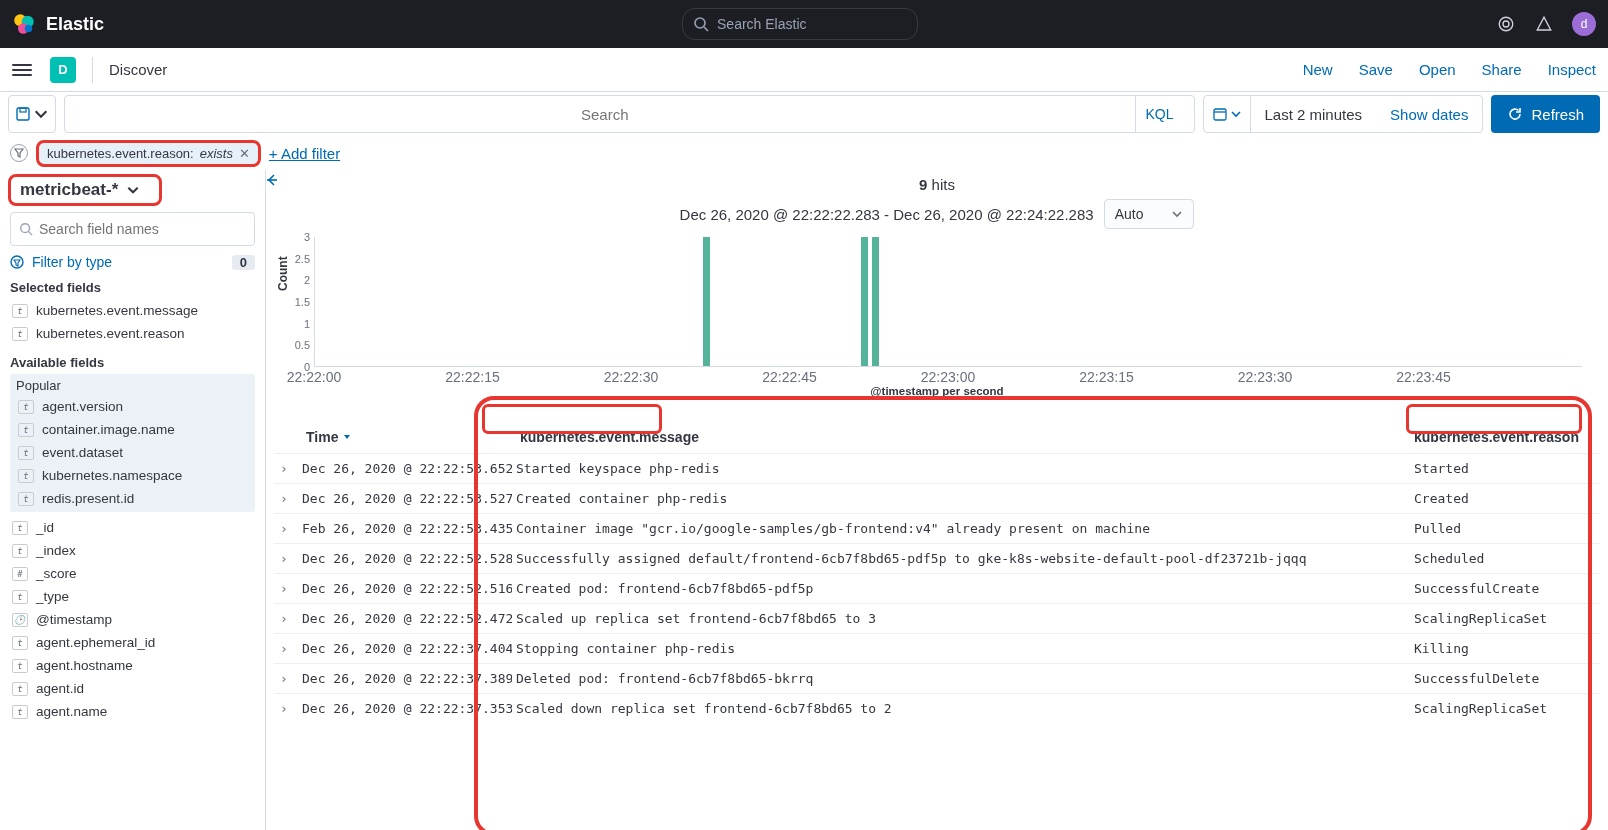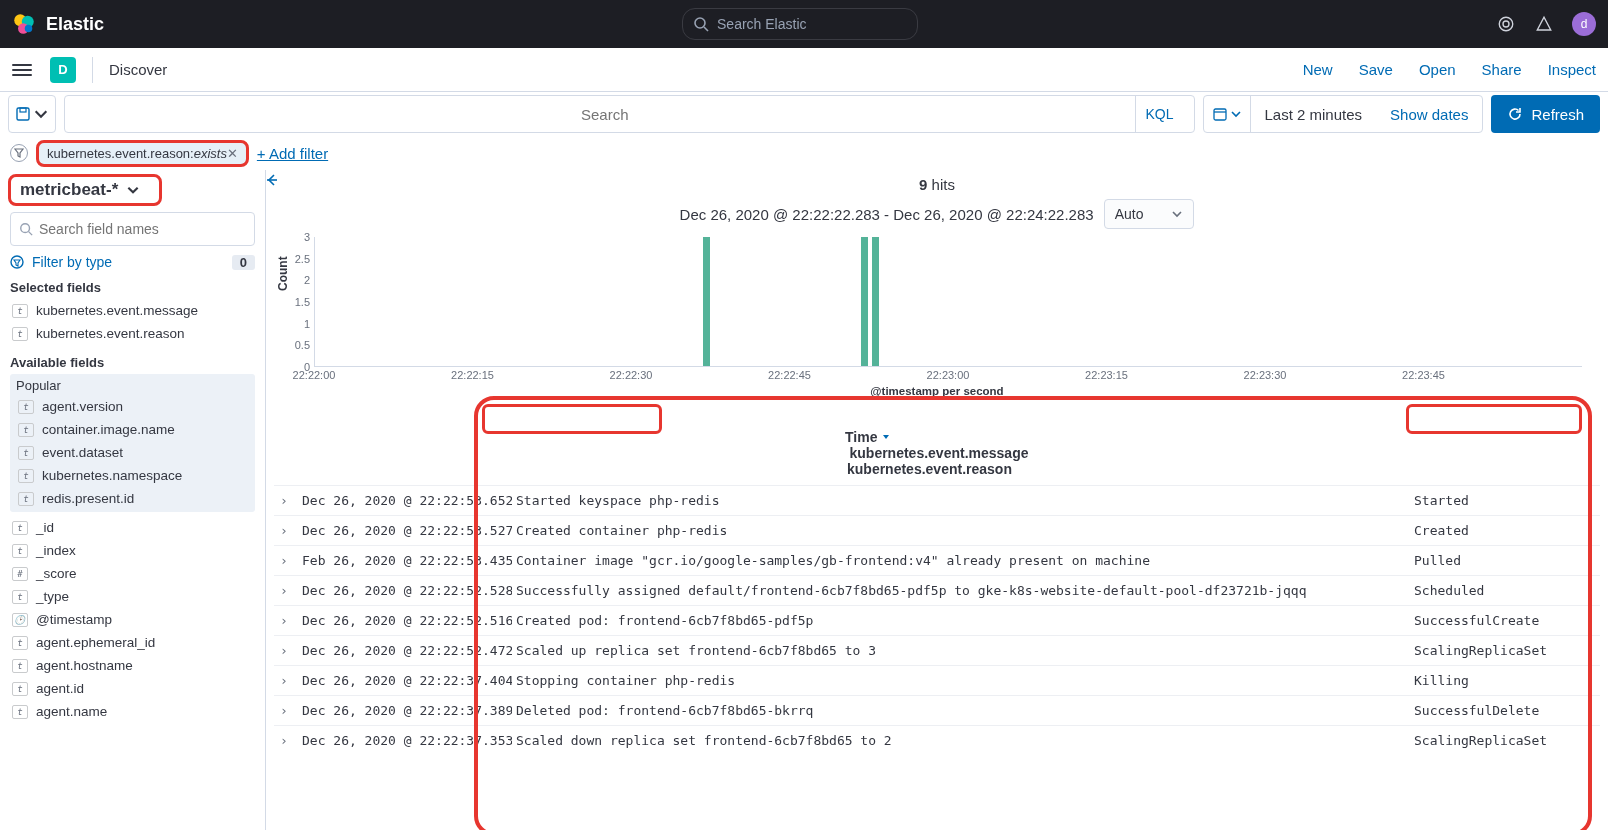--- a/index.html
+++ b/index.html
@@ -34,21 +34,21 @@
   .kql{color:#006bb4;padding:0 10px;border-left:1px solid #d3dae6;height:100%;display:flex;align-items:center;}
   .datepick{height:38px;border:1px solid #d3dae6;border-radius:4px;display:flex;align-items:center;}
   .datepick .calbtn{padding:0 8px;color:#006bb4;display:flex;align-items:center;gap:2px;border-right:1px solid #d3dae6;height:100%;}
   .datepick .range{padding:0 14px;font-size:15px;}
   .datepick .showdates{padding:0 14px;color:#006bb4;font-size:15px;}
   .refresh-btn{height:38px;background:#006bb4;color:#fff;border-radius:4px;display:flex;align-items:center;padding:0 16px;gap:8px;font-size:15px;border:none;}
   .refresh-btn svg{width:16px;height:16px;fill:#fff;}
   
   .filterrow{height:34px;display:flex;align-items:center;padding:0 10px;gap:10px;}
   .filterrow .filtericon{width:18px;height:18px;border:1px solid #98a2b3;border-radius:50%;display:flex;align-items:center;justify-content:center;color:#69707d;}
-  .filter-pill{border:1px solid #d3dae6;border-radius:4px;background:#e6f0f8;padding:3px 8px;font-size:13px;display:flex;align-items:center;}
+  .filter-pill{border:1px solid #d3dae6;border-radius:4px;background:#e6f0f8;padding:3px 8px;font-size:13px;display:flex;align-items:center;gap:6px;}
   .filter-pill .italic{font-style:italic;}
   .filter-pill .x{color:#69707d;}
   .highlight-red{outline:3px solid #e7362f;outline-offset:-1px;border-radius:6px;}
   .addfilter{color:#006bb4;font-size:15px;}
   
   .main{display:flex;height:calc(830px - 48px - 44px - 44px - 34px);}
   .sidebar{width:266px;border-right:1px solid #d3dae6;padding:6px 10px 10px 10px;overflow:hidden;}
   .index-select{display:flex;align-items:center;gap:8px;padding:4px 10px;font-weight:700;font-size:17px;border-radius:6px;}
   .index-select svg{width:14px;height:14px;}
   .field-search{margin-top:8px;height:34px;border:1px solid #d3dae6;border-radius:4px;display:flex;align-items:center;padding:0 8px;gap:6px;}
@@ -71,28 +71,28 @@
   .auto-sel{border:1px solid #d3dae6;border-radius:4px;height:30px;display:flex;align-items:center;padding:0 10px;gap:28px;background:#fbfcfd;}
   .auto-sel svg{width:12px;height:12px;}
   
   .chart-wrap{position:relative;height:160px;margin:6px 6px 0 6px;}
   .ylab{position:absolute;left:-4px;top:50%;transform:rotate(-90deg) translateX(24px);transform-origin:left top;font-weight:700;font-size:12px;}
   .plot{position:absolute;left:34px;right:12px;top:2px;bottom:28px;border-left:1px solid #d3dae6;border-bottom:1px solid #d3dae6;}
   .plot .bar{position:absolute;bottom:0;width:7px;background:#54b399;}
   .yticks{position:absolute;left:4px;top:0;bottom:28px;width:28px;}
   .yticks span{position:absolute;right:2px;font-size:11px;color:#69707d;transform:translateY(-50%);}  
   .xticks{position:absolute;left:34px;right:12px;bottom:12px;height:14px;}
-  .xticks span{position:absolute;font-size:11px;color:#69707d;transform:translateX(-50%);}  
+  .xticks span{position:absolute;font-size:14px;color:#69707d;transform:translateX(-50%);}  
   .xlab{position:absolute;left:0;right:0;bottom:-2px;text-align:center;font-size:11.5px;font-weight:700;}
   
   .table-outline{position:absolute;border:4px solid #e7362f;border-radius:20px;pointer-events:none;}
   .col-outline{position:absolute;border:3px solid #e7362f;border-radius:6px;pointer-events:none;}
   
   .doc-table{margin-top:26px;width:100%;}
-  .thead{display:flex;align-items:center;padding:8px 6px;font-weight:700;font-size:14px;flex-direction:column;}
+  .thead{display:flex;align-items:center;padding:8px 6px;font-weight:700;font-size:14px;}
   .thead .ctime{width:210px;margin-left:26px;display:flex;align-items:center;gap:4px;}
   .thead .cmsg{flex:1;margin-left:4px;}
   .thead .creason{width:180px;}
   .trow{display:flex;align-items:flex-start;padding:7px 6px;border-top:1px solid #edeff3;font-family:Menlo,Consolas,monospace;font-size:13px;}
   .trow .caret{width:22px;color:#69707d;}
   .trow .ctime{width:210px;white-space:nowrap;overflow:hidden;}
   .trow .cmsg{flex:1;padding-left:4px;white-space:nowrap;overflow:hidden;}
   .trow .creason{width:180px;white-space:nowrap;}
 </style>
 </head>

